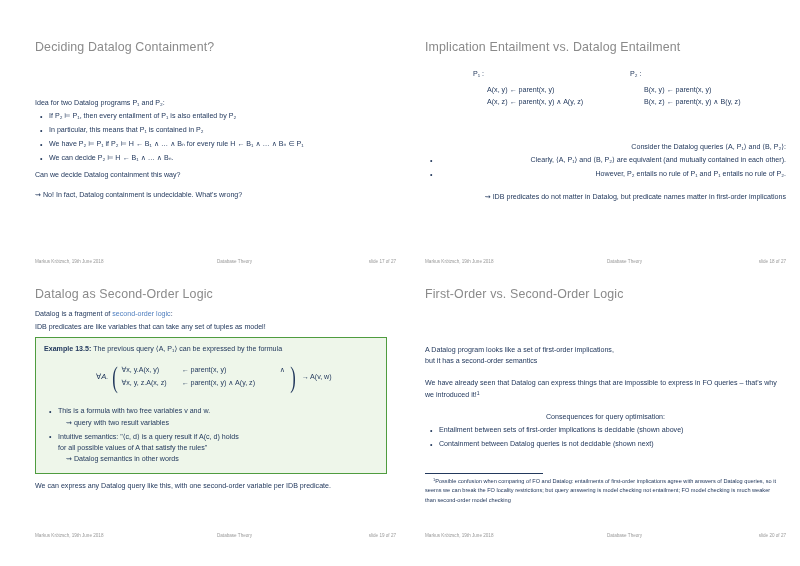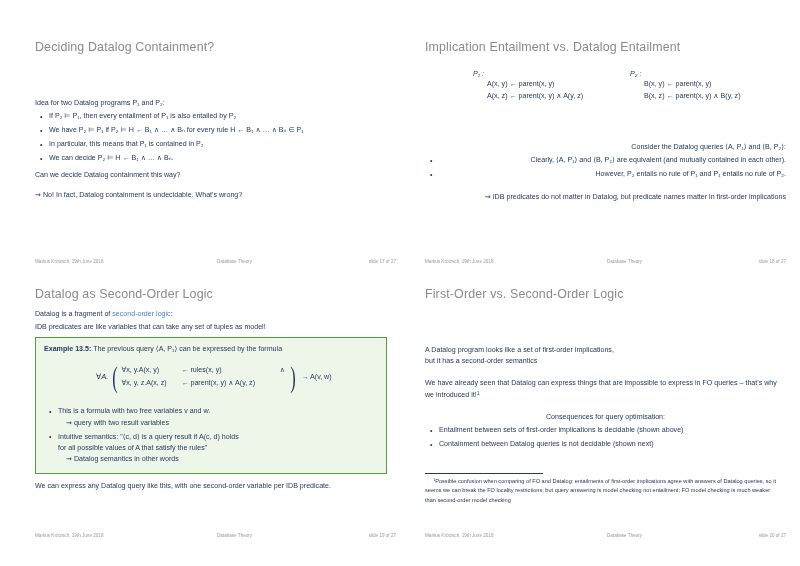--- a/index.html
+++ b/index.html
@@ -34,21 +34,21 @@
   li{margin:0 0 2.6px 0;position:relative;line-height:1.6;}
   li:before{content:"\2022";position:absolute;left:-9px;top:-0.5px;font-size:7px;color:#23395d;}
   .sub{display:block;padding-left:8px;}
   .lnk{color:#4f7fbf;}
   sup.fn{font-size:.72em;vertical-align:0.4em;font-style:normal;}
 
   
   .progs{position:absolute;left:5px;top:60px;width:360px;font-size:7.1px;}
   .progcol{position:absolute;top:0;}
   .pc1{left:48px;} .pc2{left:205px;}
-  .proghead{font-style:italic;margin-bottom:2px;}
+  .proghead{margin-bottom:8px;}
   .progrule{margin:0 0 3px 14px;white-space:nowrap;}
 
   
   .exbox{
     position:absolute;left:5px;top:54px;width:352px;height:137px;
     background:#eef6ea;border:1.1px solid #4f9c3f;box-sizing:border-box;
     padding:6px 8px 0 8px;font-size:7.1px;line-height:1.6;
   }
   .exhead{font-weight:bold;}
   .formula{position:relative;height:42px;margin-top:5px;}
@@ -92,22 +92,22 @@
 <body>
 
 <div class="page">
 
   <div class="slide s1">
     <div class="title">Deciding Datalog Containment?</div>
     <div class="body">
       <p class="tight">Idea for two Datalog programs P₁ and P₂:</p>
       <ul>
         <li>If P₂ ⊨ P₁, then every entailment of P₁ is also entailed by P₂</li>
+        <li>In particular, this means that P₁ is contained in P₂</li>
         <li>We have P₂ ⊨ P₁ if P₂ ⊨ H ← B₁ ∧ … ∧ Bₙ for every rule H ← B₁ ∧ … ∧ Bₙ ∈ P₁</li>
-        <li>In particular, this means that P₁ is contained in P₂</li>
         <li>We can decide P₂ ⊨ H ← B₁ ∧ … ∧ Bₙ.</li>
       </ul>
       <p class="tight">Can we decide Datalog containment this way?</p>
       <p style="margin-top:9px;">⇝ No! In fact, Datalog containment is undecidable. What's wrong?</p>
     </div>
     <div class="footer">
       <span class="f-author">Markus Krötzsch, 19th June 2018</span>
       <span class="f-course">Database Theory</span>
       <span class="f-slide">slide 17 of 27</span>
     </div>
@@ -158,21 +158,21 @@
         <span>The previous query ⟨A, P₁⟩ can be expressed by the formula</span>
       </div>
 
       <div class="formula">
         <div class="fwrap">
           <span class="forall-a">∀A.</span>
           <span class="paren">(</span>
           <span class="frows">
             <span class="frow">
               <span class="fq">∀x, y.A(x, y)</span>
-              <span class="fb">← rules(x, y)</span>
+              <span class="fb">← parent(x, y)</span>
               <span class="fand">∧</span>
             </span>
             <span class="frow">
               <span class="fq">∀x, y, z.A(x, z)</span>
               <span class="fb">← parent(x, y) ∧ A(y, z)</span>
               <span class="fand"></span>
             </span>
           </span>
           <span class="paren">)</span>
           <span class="ftail">→ A(v, w)</span>

